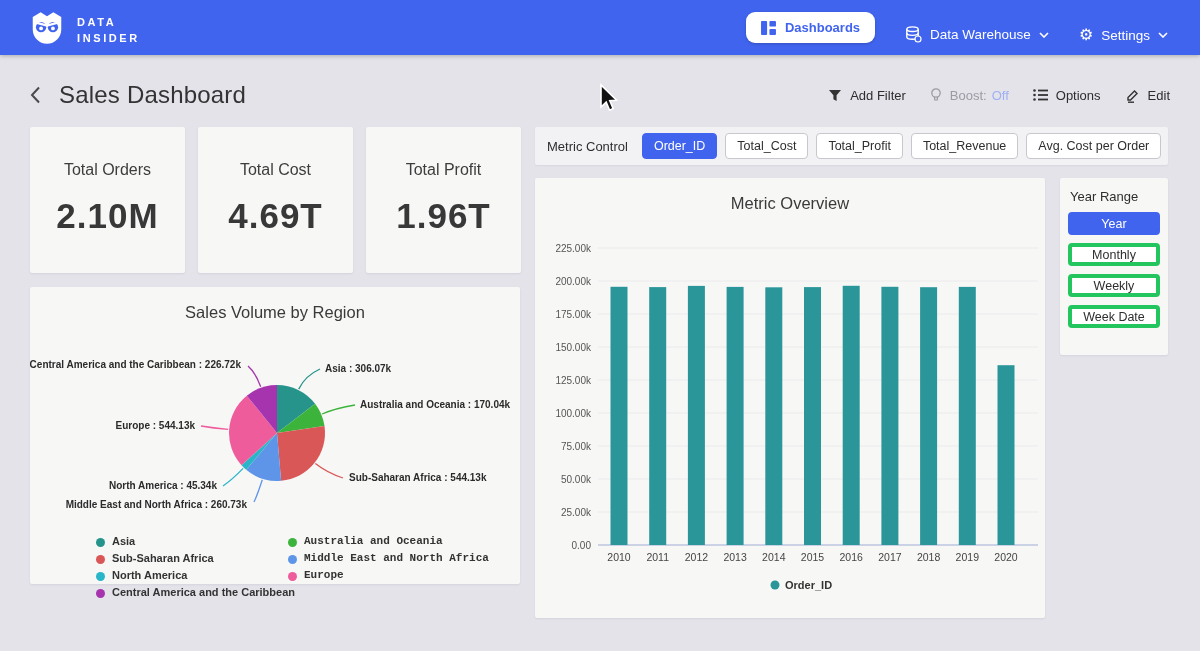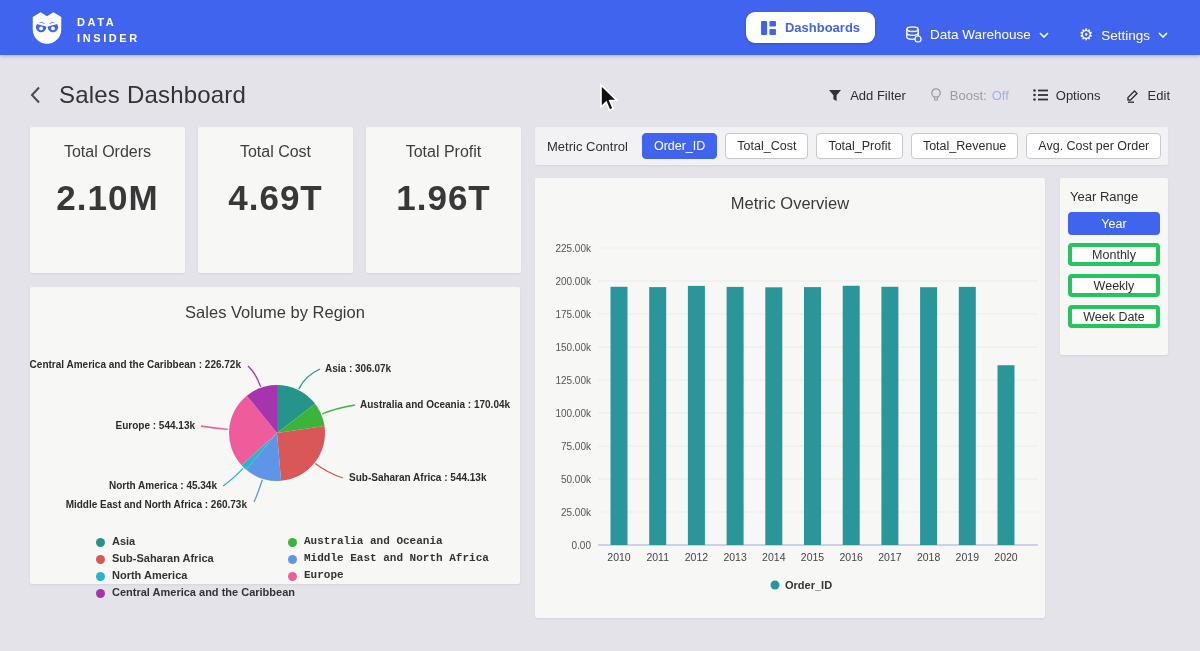--- a/index.html
+++ b/index.html
@@ -24,21 +24,21 @@
   .back{background:none;border:none;padding:2px;margin-right:16px;cursor:pointer;}
   .page-title{font-size:24px;font-weight:normal;color:#333;margin:0;letter-spacing:.2px;}
   .tools{margin-left:auto;display:flex;align-items:center;gap:24px;}
   .tool{display:flex;align-items:center;gap:8px;font-size:13px;color:#2d2d2d;cursor:pointer;}
   .muted{color:#9b9ba3;}
   .boost-state{color:#9fb0f2;margin-left:-3px;}
 
   
   .card{position:absolute;background:#f7f7f6;border-radius:2px;box-shadow:0 1px 2px rgba(40,40,60,.08);}
   .kpi{width:155px;height:146px;top:127px;text-align:center;}
-  .kpi-label{margin-top:16px;font-size:16px;color:#3d3d3d;}
+  .kpi-label{margin-top:34px;font-size:16px;color:#3d3d3d;}
   .kpi-value{margin-top:17px;font-size:35px;font-weight:bold;color:#383838;letter-spacing:1px;}
 
   .metric-bar{position:absolute;left:535px;top:127px;width:633px;height:38px;background:#f2f1f4;
               border-radius:2px;display:flex;align-items:center;padding-left:12px;box-sizing:border-box;
               box-shadow:0 1px 2px rgba(40,40,60,.06);}
   .metric-label{font-size:13px;color:#2e2e2e;margin-right:14px;white-space:nowrap;}
   .chip{height:26px;padding:0 11px;margin-right:8px;font-family:inherit;font-size:12.5px;color:#2e2e2e;
         background:#fff;border:1px solid #c7c7cd;border-radius:4px;cursor:pointer;white-space:nowrap;}
   .chip.sel{background:#4164ef;border-color:#4164ef;color:#fff;}
 

